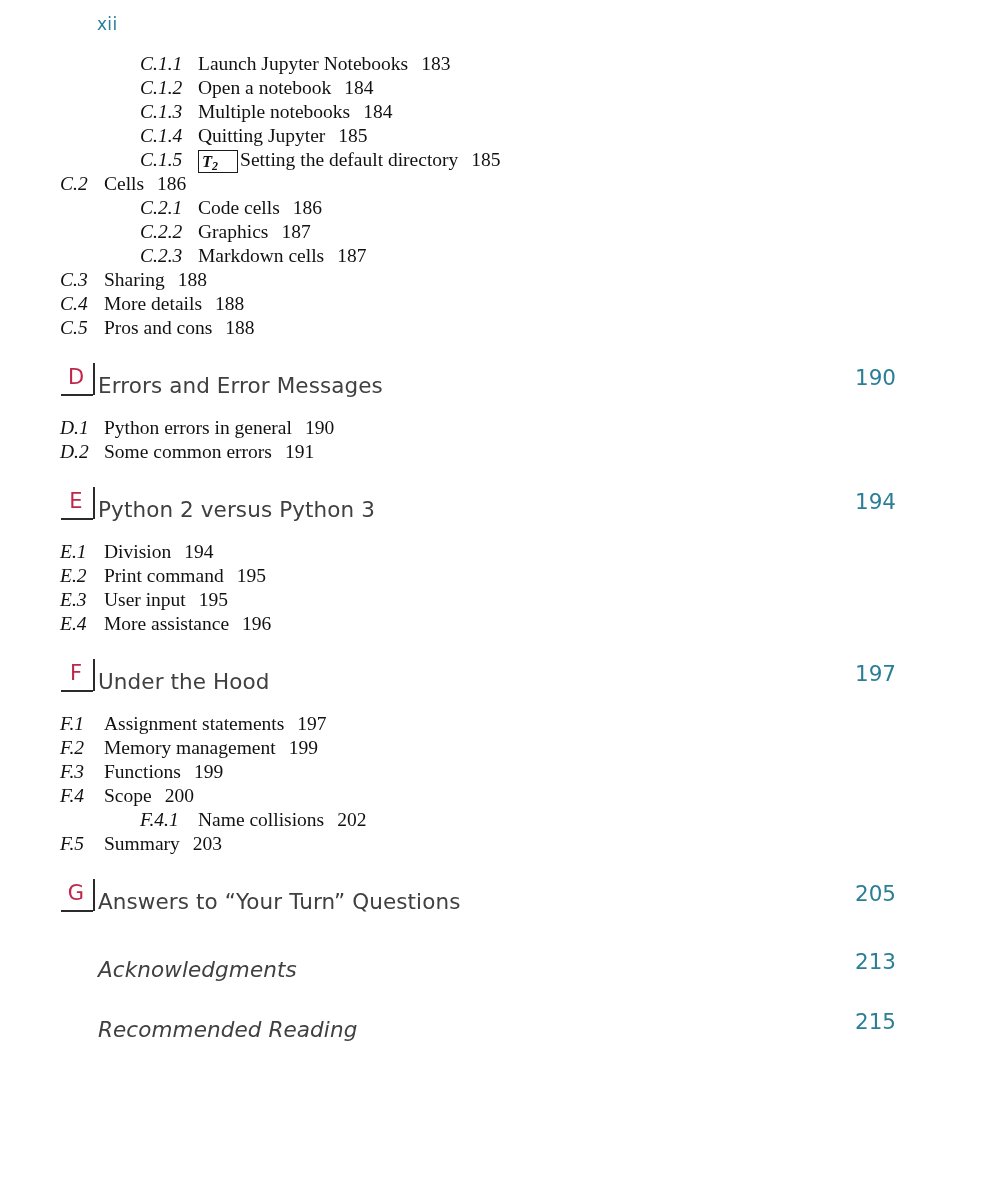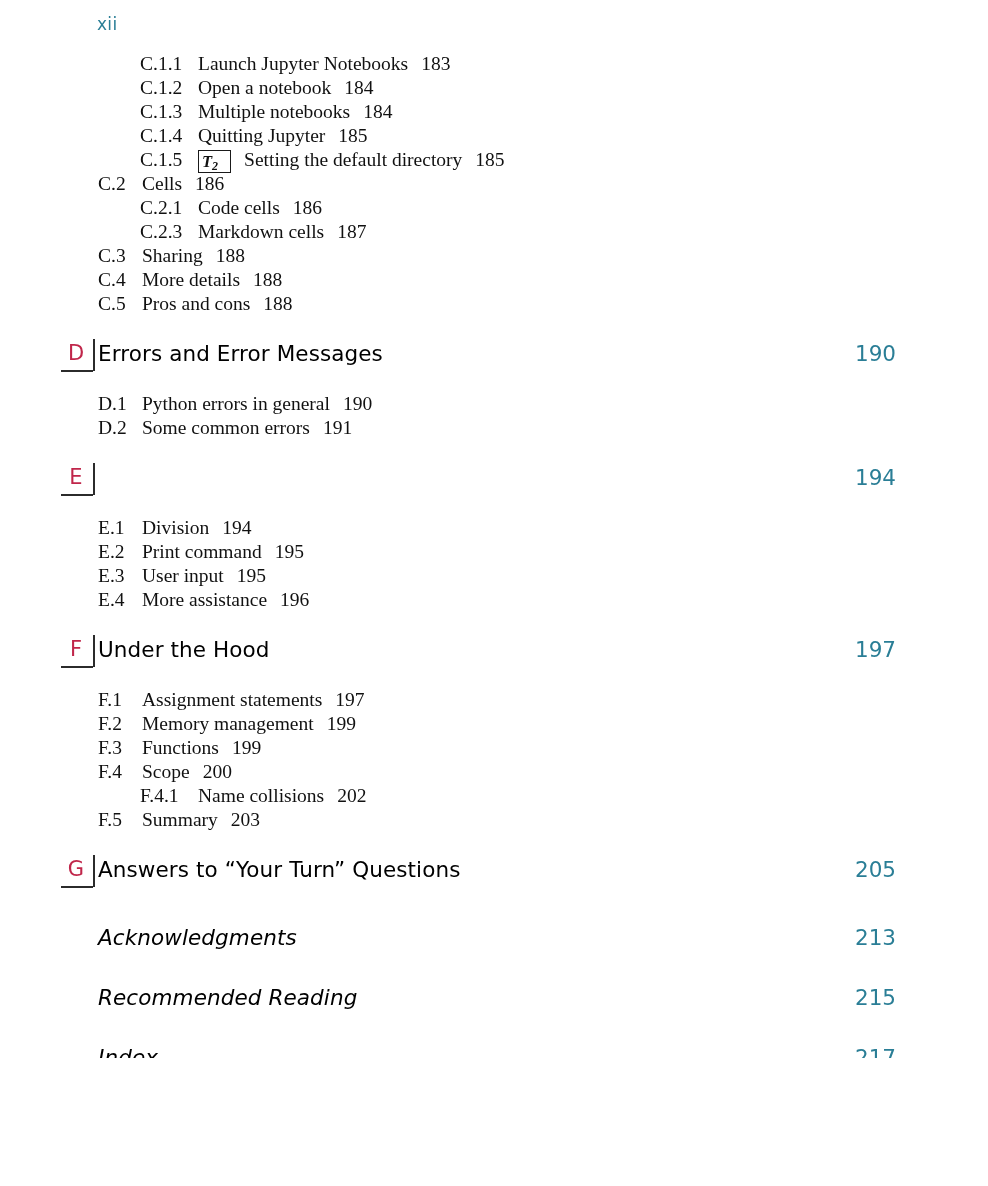--- a/index.html
+++ b/index.html
@@ -42,31 +42,32 @@
     height: 24px;
     line-height: 24px;
     white-space: nowrap;
     font-family: "Liberation Serif", "DejaVu Serif", serif;
     font-size: 19.5px;
     color: #111111;
   }
   .entry .num {
     display: inline-block;
     text-align: left;
+    font-style: italic;
   }
   .entry .title {
     display: inline-block;
   }
   .entry .pg {
     display: inline-block;
     padding-left: 13px;
   }
 
   
-  .lvl2 { padding-left: 98px; }
+  .lvl2 { padding-left: 60px; }
   .lvl2 > .num { width: 44px; }
 
   
   .lvl3 { padding-left: 140px; }
   .lvl3 > .num { width: 58px; }
 
   
   .chapter {
     position: relative;
     height: 46px;
@@ -102,26 +103,26 @@
     position: absolute;
     left: 32px;
     top: 1px;
     width: 1.6px;
     height: 32px;
     background: #2b2b2b;
   }
   .chap-title {
     position: absolute;
     left: 98px;
-    top: 0px;
+    top: 8px;
     height: 32px;
     line-height: 32px;
     font-family: "DejaVu Sans", "Liberation Sans", sans-serif;
     font-size: 21.5px;
-    color: #000000;
+    color: #404040;
     letter-spacing: 0.1px;
   }
   .chap-page {
     position: absolute;
     left: 855px;
     top: 0px;
     height: 32px;
     line-height: 32px;
     font-family: "DejaVu Sans", "Liberation Sans", sans-serif;
     font-size: 21.5px;
@@ -131,22 +132,22 @@
   .chapter.nobadge .chap-title { left: 98px; font-style: italic; }
 
   .gap-lg { height: 22px; }
   .gap-md { height: 14px; }
   .gap-sm { height: 8px; }
 
   
   .t2-box {
     display: inline-block;
     border: 1.4px solid #1a1a1a;
-    padding: 0px 12px 0px 3px;
-    margin-right: 13px;
+    padding: 0px 19px 0px 3px;
+    margin-right: 2px;
     line-height: 1;
     position: relative;
     top: 1px;
   }
   .t2-box .t2-t {
     font-family: "Liberation Serif", "DejaVu Serif", serif;
     font-style: italic;
     font-weight: bold;
     font-size: 16.5px;
   }
@@ -186,20 +187,21 @@
 
   <div class="toc-body">
     <div id="appendix-c-list">
         <div class="entry lvl3"><span class="num">C.1.1</span><span class="title">Launch Jupyter Notebooks</span><span class="pg">183</span></div>
         <div class="entry lvl3"><span class="num">C.1.2</span><span class="title">Open a notebook</span><span class="pg">184</span></div>
         <div class="entry lvl3"><span class="num">C.1.3</span><span class="title">Multiple notebooks</span><span class="pg">184</span></div>
         <div class="entry lvl3"><span class="num">C.1.4</span><span class="title">Quitting Jupyter</span><span class="pg">185</span></div>
         <div class="entry lvl3"><span class="num">C.1.5</span><span class="title"><span class="t2-box"><span class="t2-t">T</span><span class="t2-sub">2</span></span>Setting the default directory</span><span class="pg">185</span></div>
         <div class="entry lvl2"><span class="num">C.2</span><span class="title">Cells</span><span class="pg">186</span></div>
         <div class="entry lvl3"><span class="num">C.2.1</span><span class="title">Code cells</span><span class="pg">186</span></div>
+        <div class="entry lvl3"><span class="num">C.2.2</span><span class="title">Graphics</span><span class="pg">187</span></div>
         <div class="entry lvl3"><span class="num">C.2.3</span><span class="title">Markdown cells</span><span class="pg">187</span></div>
         <div class="entry lvl2"><span class="num">C.3</span><span class="title">Sharing</span><span class="pg">188</span></div>
         <div class="entry lvl2"><span class="num">C.4</span><span class="title">More details</span><span class="pg">188</span></div>
         <div class="entry lvl2"><span class="num">C.5</span><span class="title">Pros and cons</span><span class="pg">188</span></div>
       </div>
     <div class="gap-lg"></div>
     <div id="chapters-list">
         <div class="chapter">
           <div class="chap-badge">
             <div class="chap-letter">D</div>
@@ -212,20 +214,21 @@
         <div class="gap-sm"></div>
         <div class="entry lvl2"><span class="num">D.1</span><span class="title">Python errors in general</span><span class="pg">190</span></div>
         <div class="entry lvl2"><span class="num">D.2</span><span class="title">Some common errors</span><span class="pg">191</span></div>
         <div class="gap-lg"></div>
         <div class="chapter">
           <div class="chap-badge">
             <div class="chap-letter">E</div>
             <div class="chap-rule-h"></div>
             <div class="chap-rule-v"></div>
           </div>
+          <div class="chap-title">Python 2 versus Python 3</div>
           <div class="chap-page">194</div>
         </div>
         <div class="gap-sm"></div>
         <div class="entry lvl2"><span class="num">E.1</span><span class="title">Division</span><span class="pg">194</span></div>
         <div class="entry lvl2"><span class="num">E.2</span><span class="title">Print command</span><span class="pg">195</span></div>
         <div class="entry lvl2"><span class="num">E.3</span><span class="title">User input</span><span class="pg">195</span></div>
         <div class="entry lvl2"><span class="num">E.4</span><span class="title">More assistance</span><span class="pg">196</span></div>
         <div class="gap-lg"></div>
         <div class="chapter">
           <div class="chap-badge">

